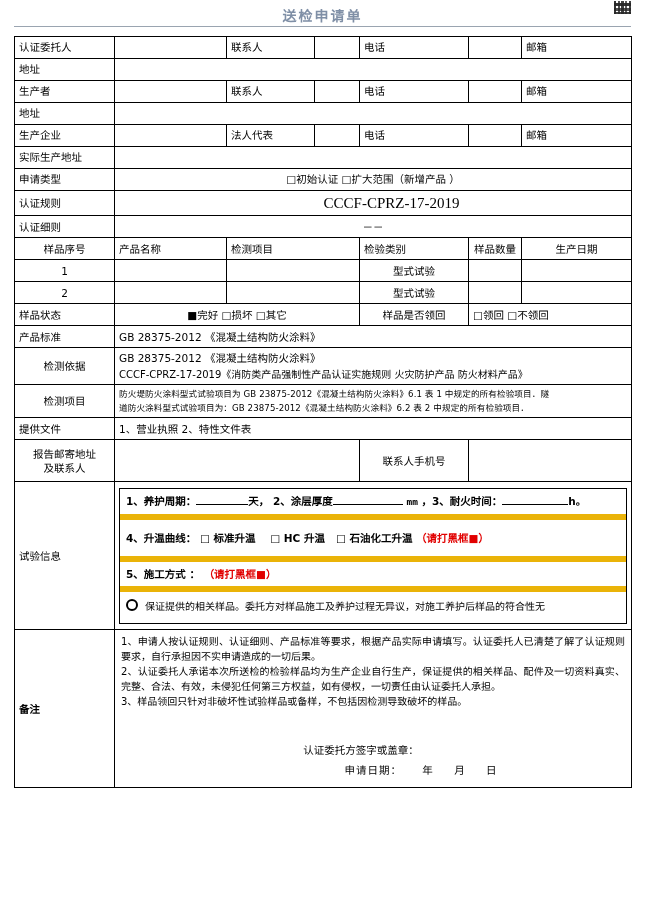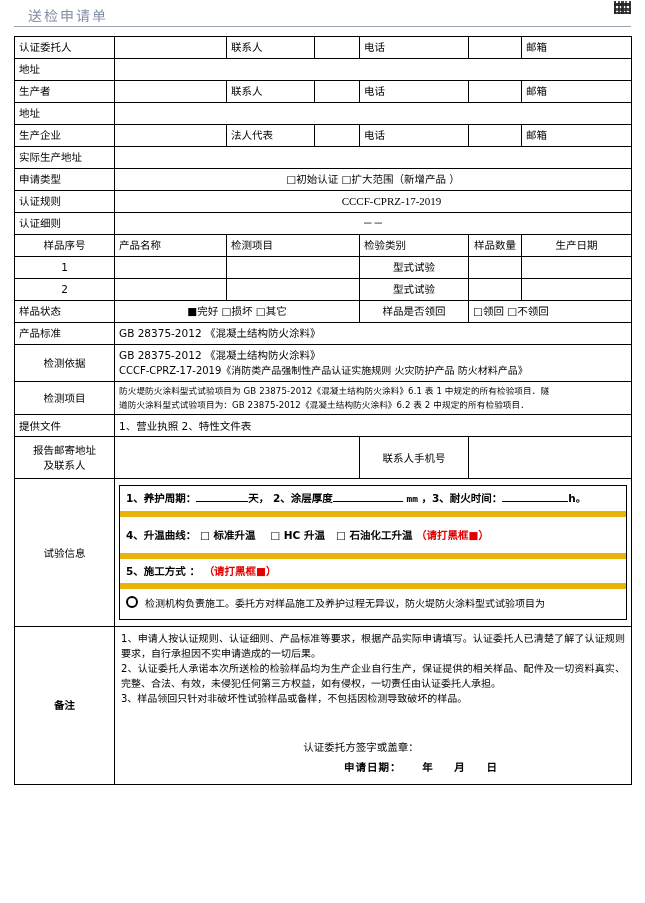--- a/index.html
+++ b/index.html
@@ -20,26 +20,25 @@
   
   .doc-header {
     position: relative;
     height: 36px;
   }
   .doc-title {
     position: absolute;
     left: 0;
     right: 0;
     top: 5px;
-    text-align: left;
+    text-align: center;
     font-size: 14px;
-    font-weight: normal;
+    font-weight: bold;
     letter-spacing: 2px;
     color: #7f8fa6;
-    margin-left: 28px;
   }
   .qr-code {
     position: absolute;
     right: 14px;
     top: 1px;
     width: 17px;
     height: 13px;
     background-image:
       linear-gradient(90deg, #111 0 2px, transparent 2px 4px, #333 4px 6px, transparent 6px 7px, #222 7px 10px, transparent 10px 11px, #444 11px 13px, transparent 13px 15px, #222 15px 17px),
       linear-gradient(0deg, #222 0 2px, transparent 2px 3px, #333 3px 6px, transparent 6px 8px, #111 8px 11px, transparent 11px 13px);
@@ -79,21 +78,20 @@
   .lbl { white-space: nowrap; }
   .c   { text-align: center; }
   .vmid{ vertical-align: middle; }
   .vtop{ vertical-align: top; }
   .nowrapcell { white-space: nowrap; overflow: hidden; }
 
   .tall-2 { height: 38px; }
 
   
   .ti-label {
-    text-align: center;
     vertical-align: middle;
     font-size: 10.5px;
   }
   .ti-body {
     padding: 4px 3px 6px 3px;
     vertical-align: top;
   }
   .ti-box {
     border: 1px solid #000;
     box-sizing: border-box;
@@ -145,21 +143,21 @@
     line-height: 1.5;
     margin: 0;
     text-align: justify;
   }
   .sign-block {
     margin-top: 20px;
     font-size: 10.5px;
     line-height: 1.9;
   }
   .sign-1 { text-align: center; padding-right: 24px; margin-top: 32px; }
-  .sign-2 { text-align: center; padding-left: 96px; letter-spacing: 1px; font-weight: bold; }
+  .sign-2 { text-align: center; padding-left: 96px; letter-spacing: 1px; }
   .sp-wide { display: inline-block; width: 16px; }
 </style>
 </head>
 <body>
 
 <div class="doc-header">
   <div class="doc-title">送检申请单</div>
   <div class="qr-code"></div>
   <div class="header-rule"></div>
 </div>
@@ -222,21 +220,21 @@
     <td colspan="6"></td>
   </tr>
 
   <tr>
     <td class="lbl">申请类型</td>
     <td colspan="6" class="c">□初始认证    □扩大范围（新增产品 ）</td>
   </tr>
 
   <tr>
     <td class="lbl">认证规则</td>
-    <td colspan="6" class="c" style="font-family:'Liberation Serif',serif;font-size:11px;padding-left:41px;">CCCF-CPRZ-17-2019</td>
+    <td colspan="6" class="c" style="font-family:'Liberation Serif',serif;font-size:15px;padding-left:41px;">CCCF-CPRZ-17-2019</td>
   </tr>
 
   <tr>
     <td class="lbl">认证细则</td>
     <td colspan="6" class="c">－－</td>
   </tr>
 
   <tr>
     <td class="c lbl">样品序号</td>
     <td class="lbl">产品名称</td>
@@ -326,21 +324,21 @@
           <span class="cbox">□ 石油化工升温</span>
           <span class="red">（请打黑框■）</span>
         </div>
 
         <div class="ti-line">
           <span>5、施工方式 ：</span>
           <span class="red">（请打黑框■）</span>
         </div>
 
         <div class="ti-line bullet-line">
-          <span class="bullet-dot"></span><span style="font-size:10px;">检测机构负责施工。委托方对样品施工及养护过程无异议，防火堤防火涂料型式试验项目为</span>
+          <span class="bullet-dot"></span><span style="font-size:10px;">保证提供的相关样品。委托方对样品施工及养护过程无异议，对施工养护后样品的符合性无</span>
         </div>
 
       </div>
     </td>
   </tr>
 
   <tr>
     <td class="ti-label" style="height:148px;vertical-align:middle;font-weight:bold;">备注</td>
     <td colspan="6" class="vtop" style="padding:4px 6px 6px 6px;">
       <p class="remark-p">1、申请人按认证规则、认证细则、产品标准等要求，根据产品实际申请填写。认证委托人已清楚了解了认证规则要求，自行承担因不实申请造成的一切后果。</p>

